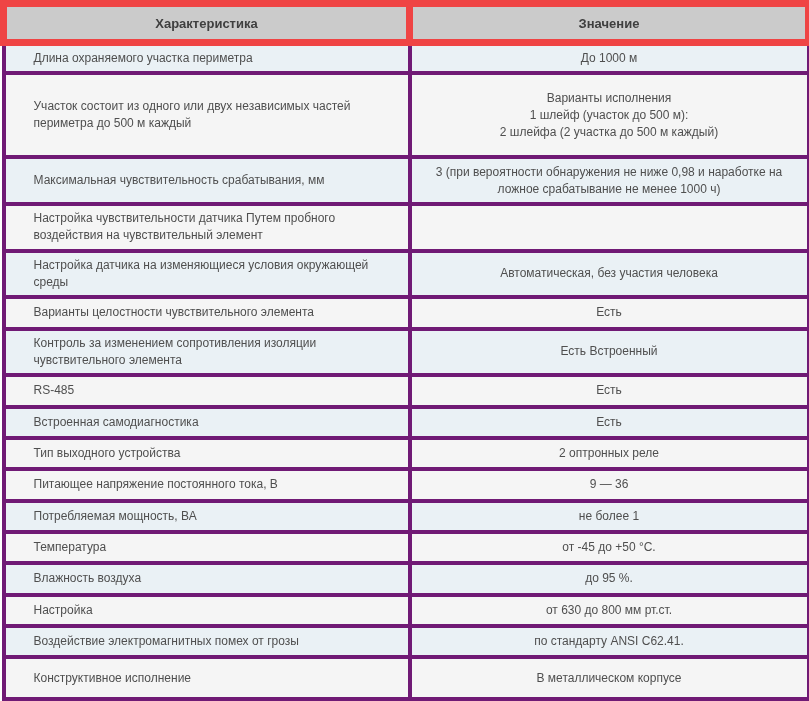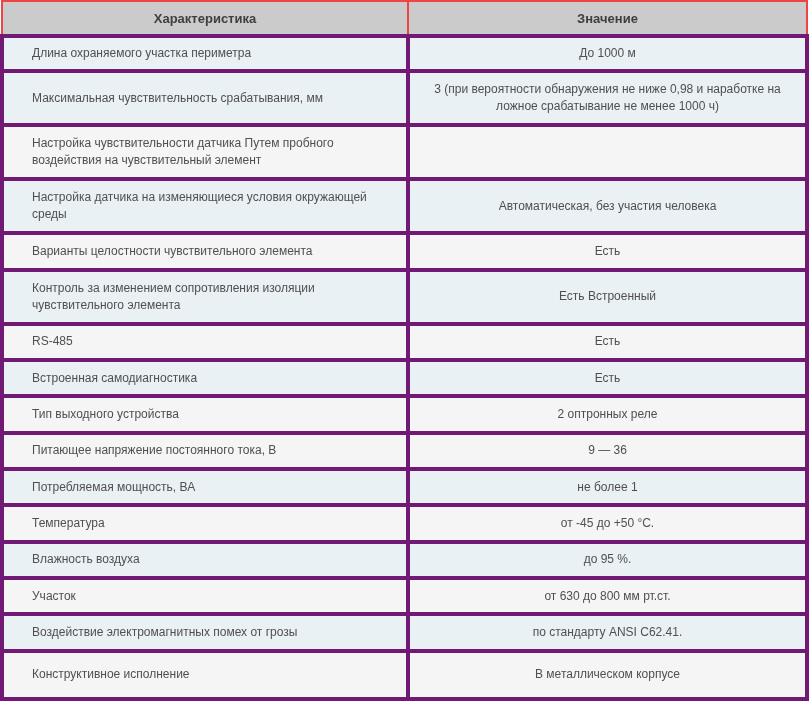--- a/index.html
+++ b/index.html
@@ -17,21 +17,21 @@
     font-family: "Liberation Sans", sans-serif;
   }
   col.c1 { width: 406px; }
   col.c2 { width: 399px; }
   th {
     background: #cbcbcb;
     color: #3f3f3f;
     font-size: 13px;
     font-weight: bold;
     text-align: center;
-    border: 2px solid #ef4444;
+    border: 7px solid #ef4444;
     height: 28px;
     padding: 2px 15px;
   }
   td {
     border: 4px solid #701a75;
     font-size: 12px;
     color: #4f4f4f;
     line-height: 1.42;
     vertical-align: middle;
     padding: 4px 10px;
@@ -62,20 +62,26 @@
   <thead>
     <tr style="height:30px">
       <th>Характеристика</th>
       <th>Значение</th>
     </tr>
   </thead>
   <tbody>
     <tr class="blue" style="height:30px">
       <td class="label">Длина охраняемого участка периметра</td>
       <td class="value">До 1000 м</td>
+    </tr>
+    <tr class="white" style="height:83px">
+      <td class="label">Участок состоит из одного или двух независимых частей периметра до 500 м каждый</td>
+      <td class="value">Варианты исполнения
+1 шлейф (участок до 500 м):
+2 шлейфа (2 участка до 500 м каждый)</td>
     </tr>
     <tr class="blue" style="height:45px">
       <td class="label">Максимальная чувствительность срабатывания, мм</td>
       <td class="value">3 (при вероятности обнаружения не ниже 0,98 и наработке на ложное срабатывание не менее 1000 ч)</td>
     </tr>
     <tr class="white" style="height:42px">
       <td class="label">Настройка чувствительности датчика Путем пробного воздействия на чувствительный элемент</td>
       <td class="value"></td>
     </tr>
     <tr class="blue" style="height:42px">
@@ -112,21 +118,21 @@
     </tr>
     <tr class="white" style="height:31px">
       <td class="label">Температура</td>
       <td class="value">от -45 до +50 °С.</td>
     </tr>
     <tr class="blue" style="height:31px">
       <td class="label">Влажность воздуха</td>
       <td class="value">до 95 %.</td>
     </tr>
     <tr class="white" style="height:31px">
-      <td class="label">Участок</td>
+      <td class="label">Настройка</td>
       <td class="value">от 630 до 800 мм рт.ст.</td>
     </tr>
     <tr class="blue" style="height:31px">
       <td class="label">Воздействие электромагнитных помех от грозы</td>
       <td class="value">по стандарту ANSI C62.41.</td>
     </tr>
     <tr class="white" style="height:41px">
       <td class="label">Конструктивное исполнение</td>
       <td class="value">В металлическом корпусе</td>
     </tr>

